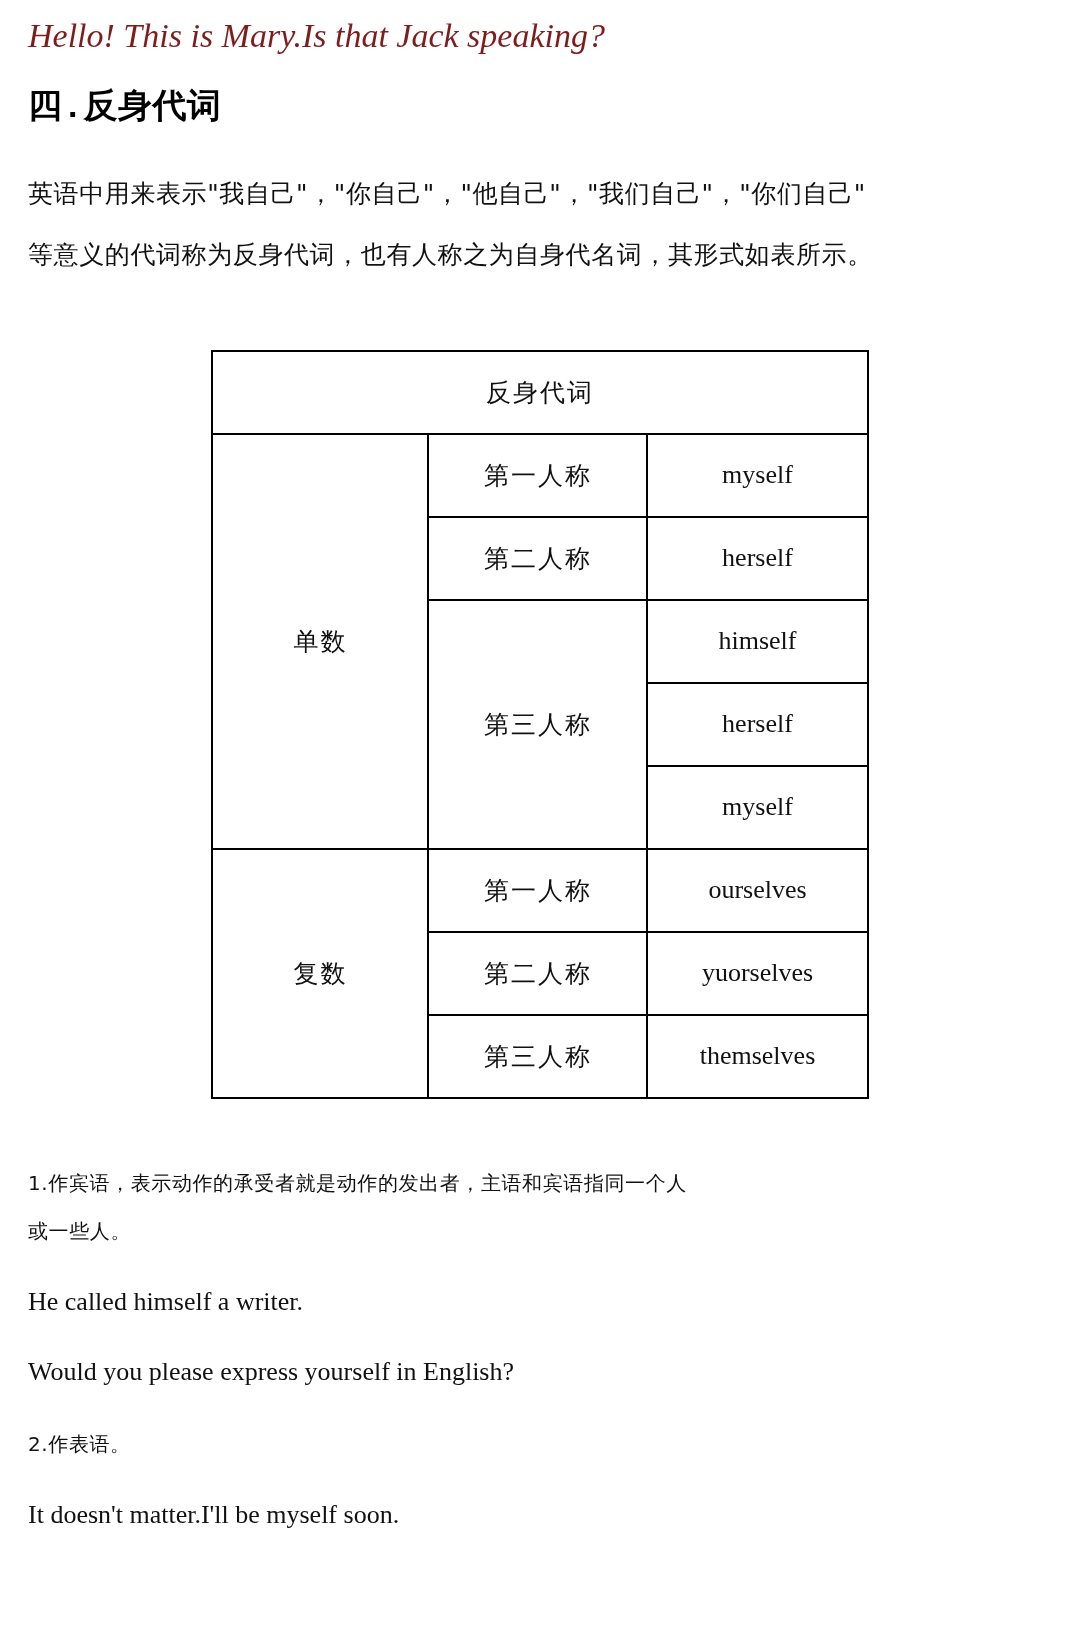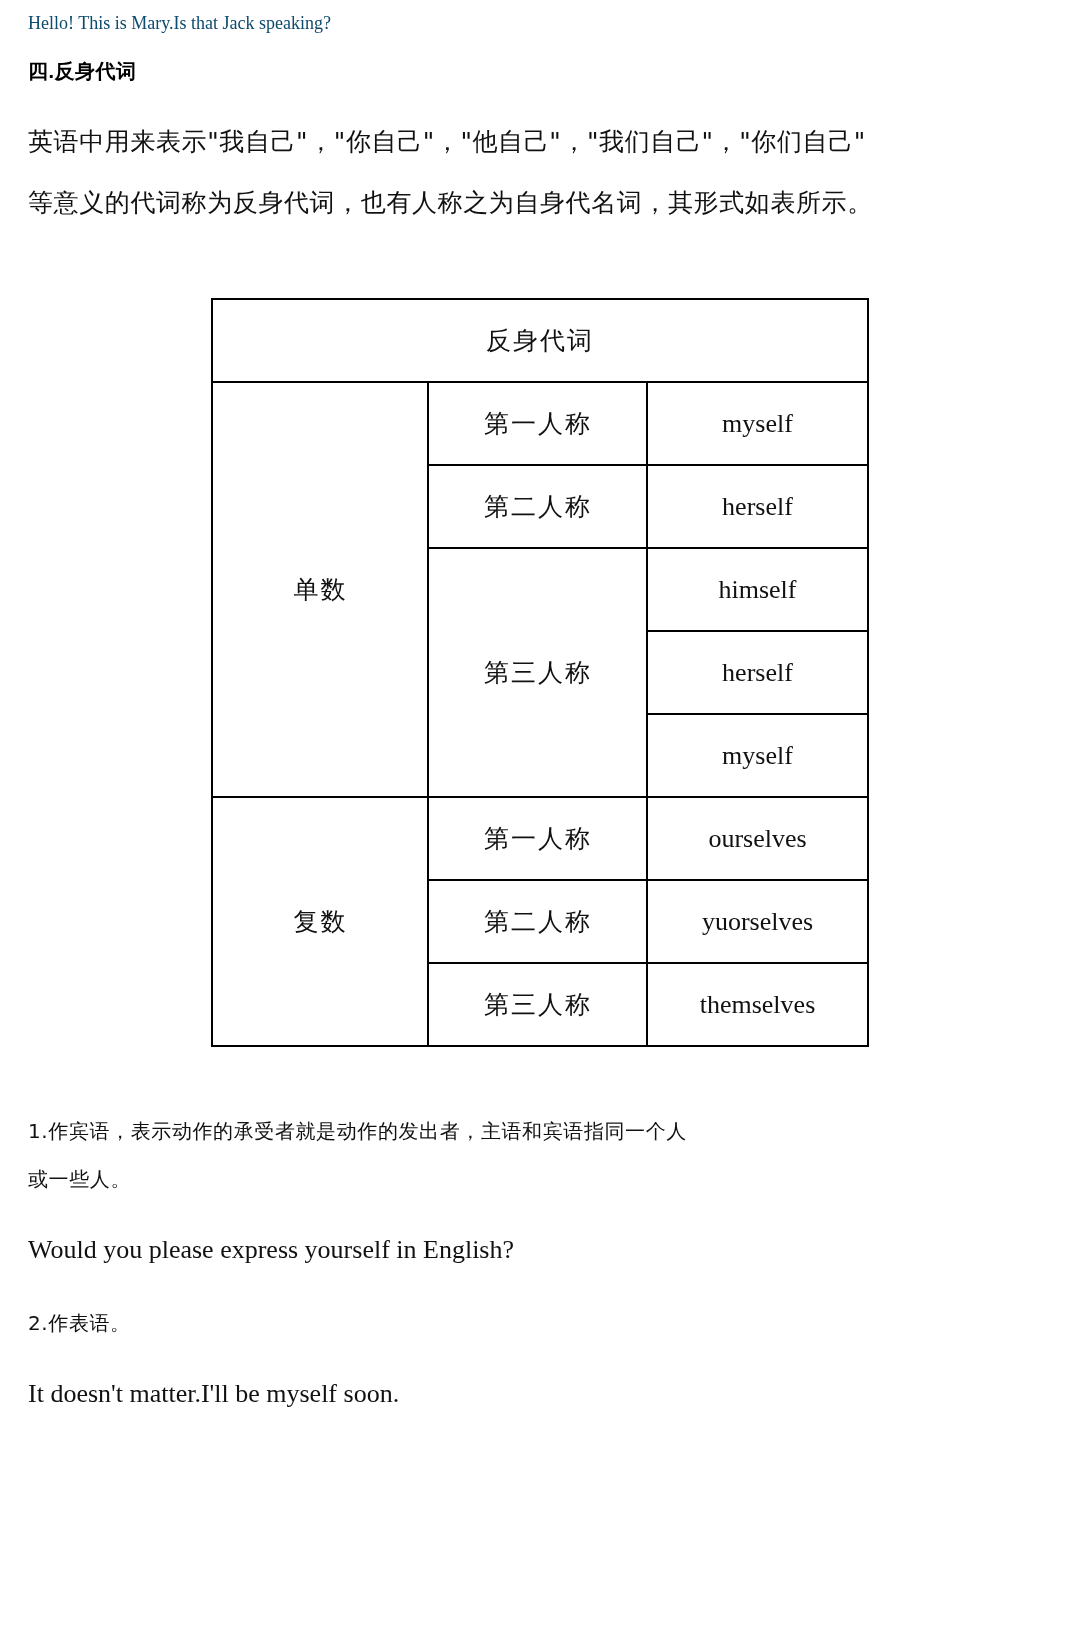--- a/index.html
+++ b/index.html
@@ -18,30 +18,31 @@
     width: 1080px;
     min-height: 1641px;
     padding: 0;
     box-sizing: border-box;
   }
   .content {
     padding: 10px 28px 0 28px;
   }
   .line-en {
     font-family: "Liberation Serif", serif;
-    font-size: 18px;
+    font-size: 34px;
     line-height: 1.55;
     margin: 0 0 20px 0;
-    color: #0c4a6e;
+    color: #7f1d1d;
+    font-style: italic;
   }
   .heading {
-    font-family: Liberation Sans, sans-serif;
-    font-size: 20px;
+    font-family: Liberation Mono, monospace;
+    font-size: 34px;
     font-weight: bold;
-    margin: 18px 0 26px 0;
+    margin: 18px 0 34px 0;
     color: #000;
     letter-spacing: 0.5px;
   }
   .para-cn {
     font-family: "DejaVu Sans", sans-serif;
     font-size: 25px;
     line-height: 2.45;
     margin: 0 0 6px 0;
     color: #111;
     letter-spacing: 0.6px;
@@ -163,20 +164,21 @@
           <td class="cn">第三人称</td>
           <td class="en">themselves</td>
         </tr>
       </tbody>
     </table>
 
     <div class="after-table">
       <p class="numbered">1.作宾语，表示动作的承受者就是动作的发出者，主语和宾语指同一个人</p>
       <p class="numbered">或一些人。</p>
       <div class="spacer-sm"></div>
+      <p class="sent-en">He called himself a writer.</p>
       <p class="sent-en">Would you please express yourself in English?</p>
       <p class="numbered">2.作表语。</p>
       <div class="spacer-sm"></div>
       <p class="sent-en">It doesn't matter.I'll be myself soon.</p>
     </div>
 
   </div>
 </div>
 
 </body></html>

